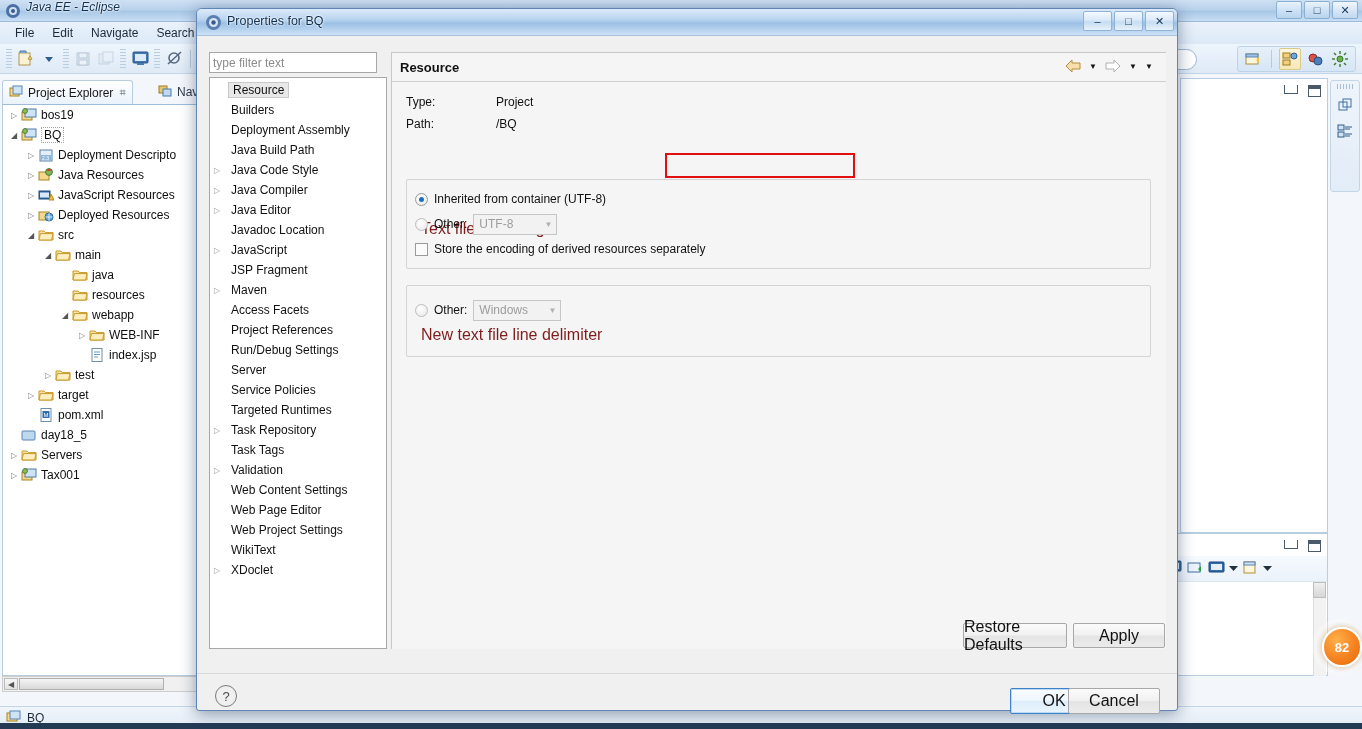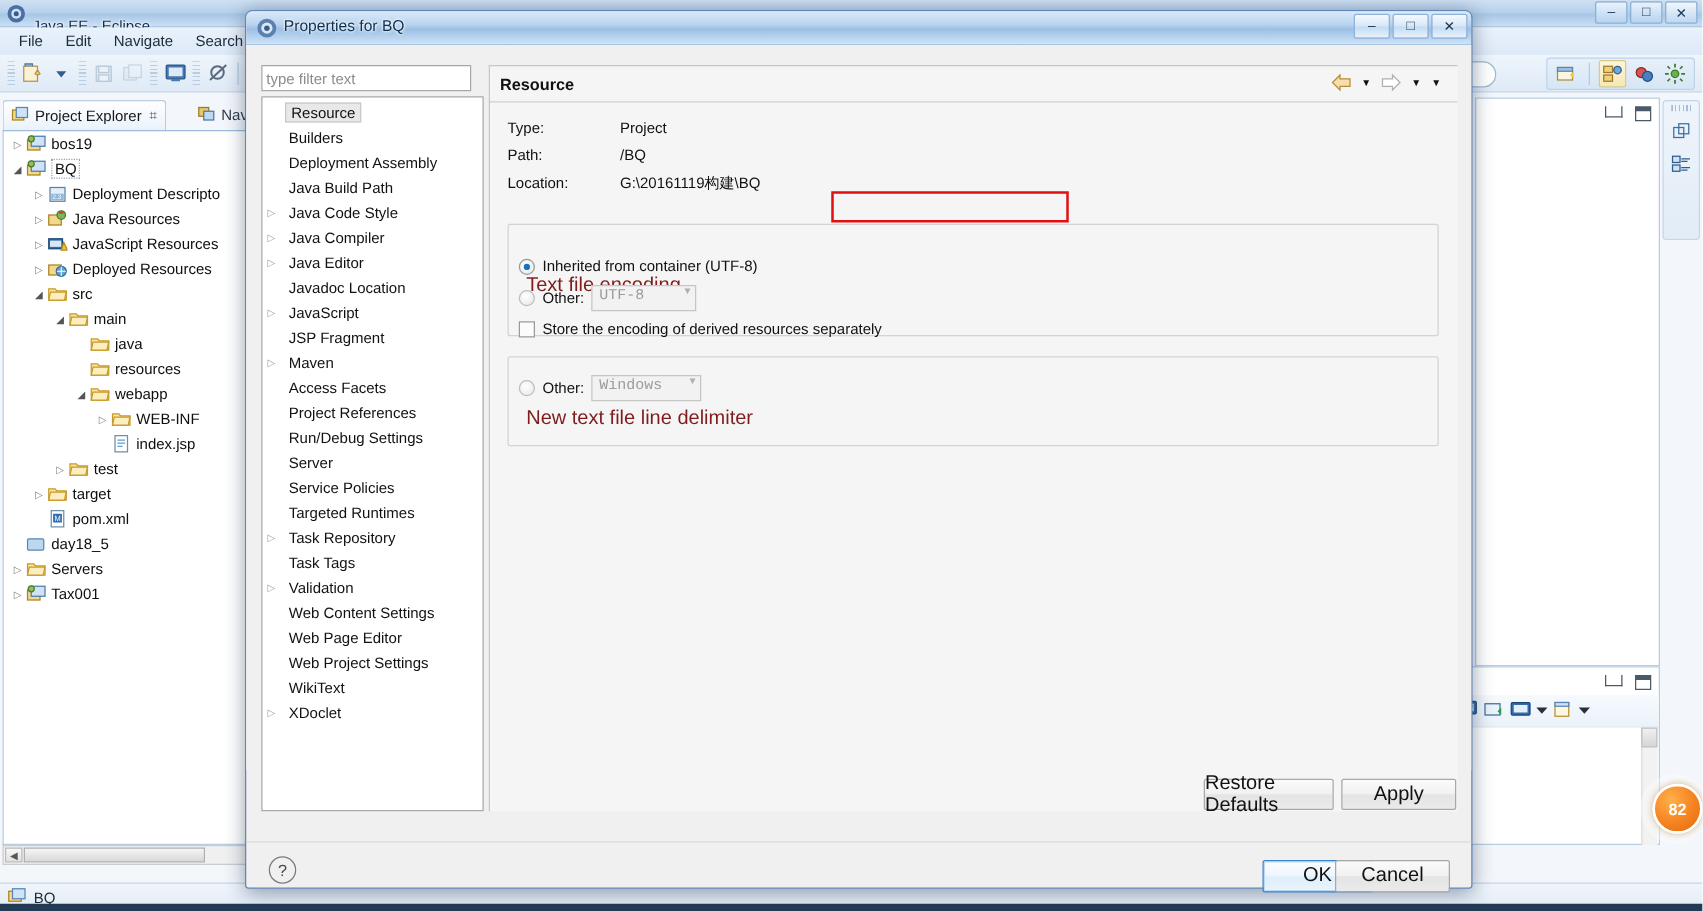--- a/index.html
+++ b/index.html
@@ -17,23 +17,24 @@
   .eclipse-window {
     position: absolute; left: 0; top: 0; width: 1362px; height: 729px;
     background: #f3f6fb;
   }
   .win-titlebar {
     position: absolute; left: 0; top: 0; width: 1362px; height: 22px;
     background: linear-gradient(180deg,#cfe0f3 0%,#b8d2ec 45%,#a8c7e6 55%,#cadff5 100%);
     border-bottom: 1px solid #9dbcdc;
   }
   .win-title {
-    position: absolute; left: 26px; top: 14px;
+    position: absolute; left: 26px; top: 0;
     font-size: 12px; color: #103050;
     text-shadow: 0 0 3px #ffffff, 0 0 2px #ffffff;
+    font-style: italic;
   }
   .win-icon {
     position: absolute; left: 5px; top: 3px; width: 16px; height: 16px;
   }
   .win-ctrl-group { position: absolute; right: 4px; top: 1px; display: flex; gap: 2px; }
   .win-ctrl {
     width: 26px; height: 18px;
     background: linear-gradient(180deg,#eaf3fc 0%,#cfe2f5 50%,#b9d4ee 100%);
     border: 1px solid #8ab0d4; border-radius: 2px;
     display: flex; align-items: center; justify-content: center;
@@ -269,22 +270,22 @@
     content: ""; position: absolute; left: 3px; top: 3px; width: 5px; height: 5px;
     border-radius: 50%; background: #1a6fc4;
   }
   .radio.dim { border-color: #bdbdbd; }
   .checkbox {
     width: 13px; height: 13px; border: 1px solid #9a9a9a; background: #fbfbfb;
     margin-right: 6px; flex: none;
   }
   .combo {
     width: 84px; height: 21px; background: #f2f2f2; border: 1px solid #c6c6c6;
-    display: flex; justify-content: space-between;
-    padding: 0 4px 0 5px; font-size: 12px; color: #9c9c9c; margin-left: 6px; font-family: Liberation Mono, monospace;
+    display: flex; align-items: center; justify-content: space-between;
+    padding: 0 4px 0 5px; font-size: 12px; color: #9c9c9c; margin-left: 6px;
   }
   .combo .caret { font-size: 8px; color: #b0b0b0; }
 
   .btn {
     height: 25px; background: linear-gradient(180deg,#fbfbfb 0%,#f1f1f1 48%,#e4e4e4 52%,#ebebeb 100%);
     border: 1px solid #a8a8a8; border-radius: 2px;
     display: flex; align-items: center; justify-content: center;
     font-size: 16px; color: #111;
   }
   .btn.primary {
@@ -877,29 +878,25 @@
 
         <div class="prop-grid">
           <div class="prop-row">
             <span class="prop-label">Type:</span>
             <span class="prop-value">Project</span>
           </div>
           <div class="prop-row">
             <span class="prop-label">Path:</span>
             <span class="prop-value">/BQ</span>
           </div>
-          <div class="prop-row">
-            <span class="prop-label">Location:</span>
-            <span class="prop-value">G:\20161119构建\BQ</span>
-          </div>
         </div>
 
         <div class="group" style="left:14px; top:126px; width:745px; height:90px;">
           <span class="group-title">Text file encoding</span>
-          <div style="position:absolute; left:8px; top:22px;">
+          <div style="position:absolute; left:8px; top:8px;">
             <div class="radio-row">
               <span class="radio checked"></span>
               <span>Inherited from container (UTF-8)</span>
             </div>
             <div class="radio-row" style="height:28px">
               <span class="radio dim"></span>
               <span>Other:</span>
               <span class="combo">
                 <span>UTF-8</span>
                 <span class="caret">▼</span>

